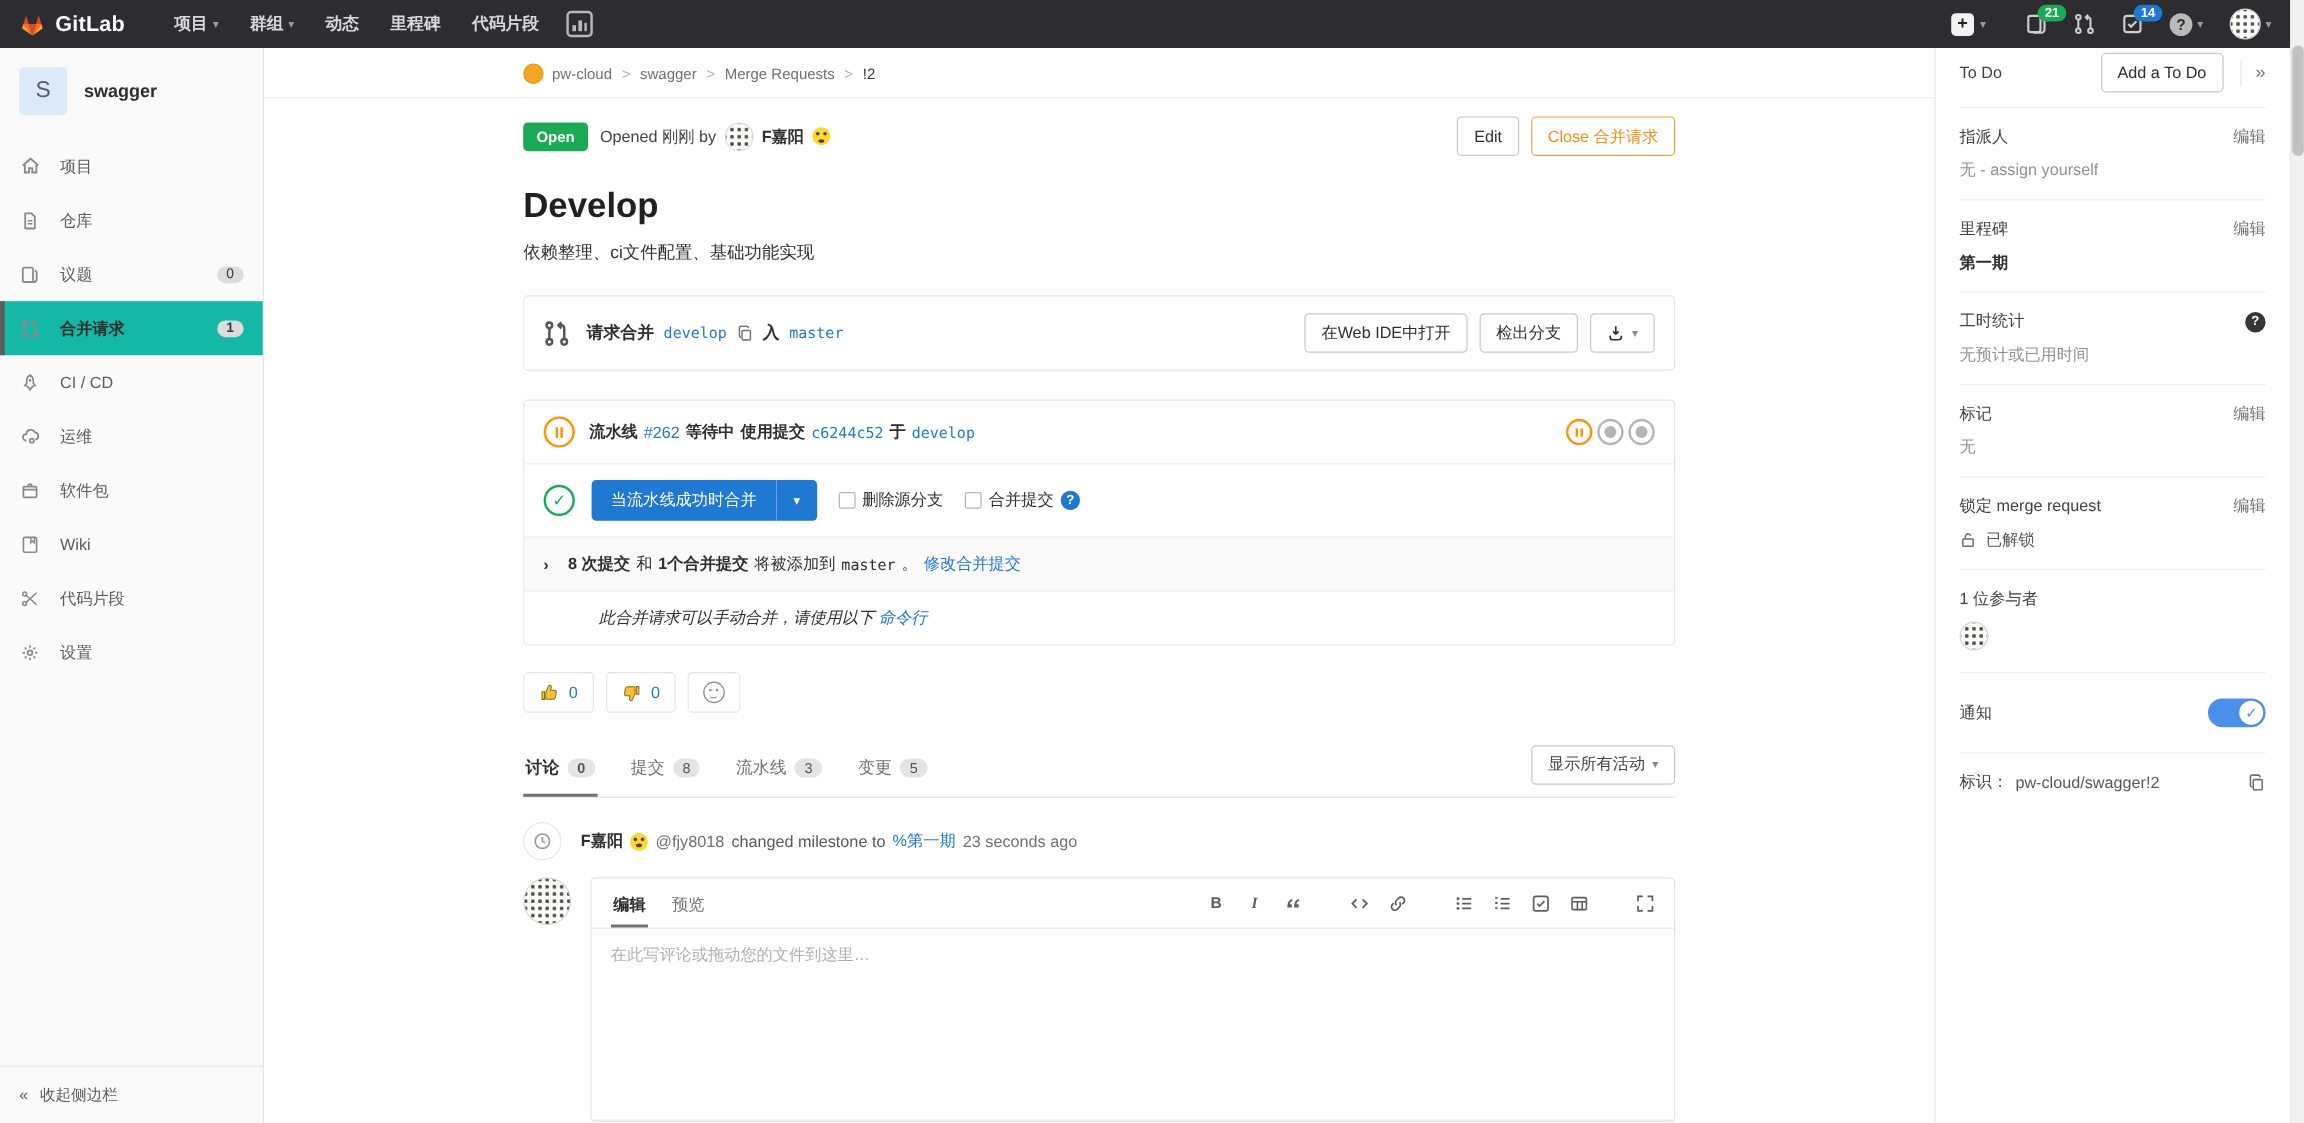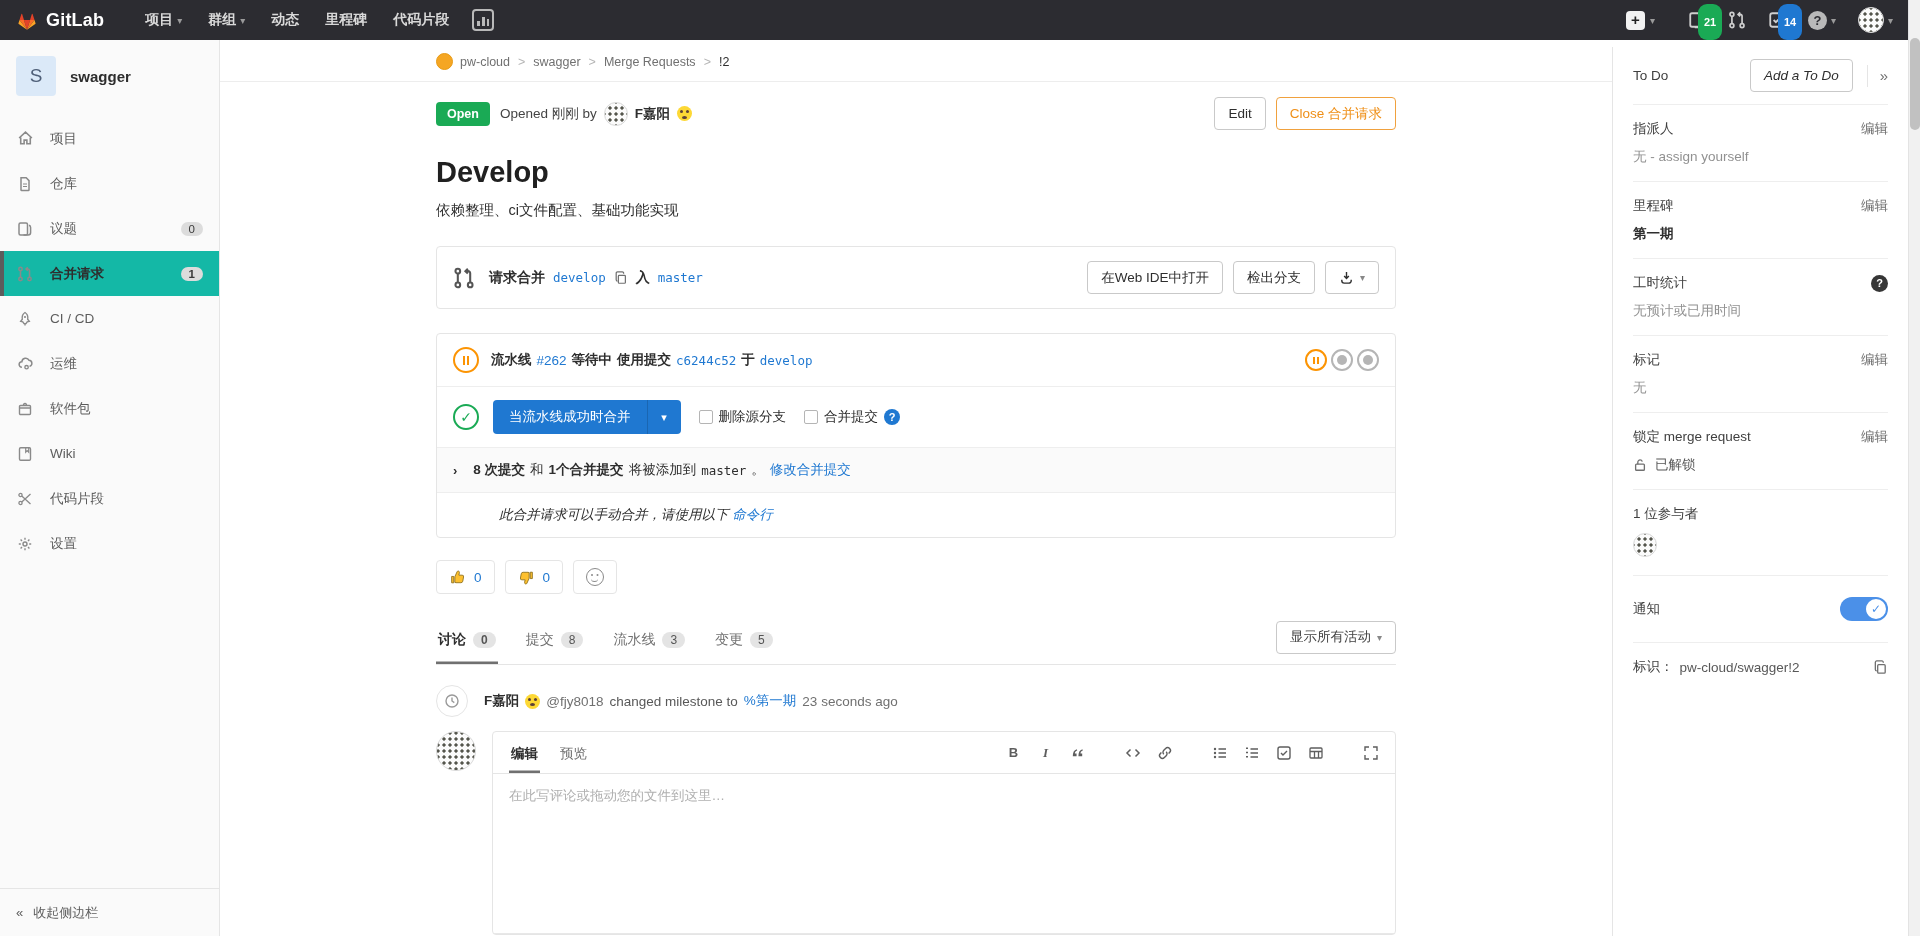--- a/index.html
+++ b/index.html
@@ -20,21 +20,21 @@
   .plus-menu { display:flex; align-items:center; gap:5px; margin-right:22px; cursor:pointer; }
   .plus-box { width:19px; height:19px; background:#f2f2f2; border-radius:4px; color:#222; font-weight:700;
     font-size:15px; line-height:18px; text-align:center; }
   .nav-search { width:255px; height:27px; background:#3f3f45; border:0; border-radius:4px; color:#ddd;
     font-size:13px; padding:0 30px 0 10px; margin-right:26px; }
   .nav-search::placeholder { color:#9a9a9a; }
   .search-wrap { position:relative; }
   .search-wrap .mag { position:absolute; right:34px; top:6px; color:#9a9a9a; }
   .nav-icon { position:relative; margin:0 11px; color:#cfcfcf; cursor:pointer; display:flex; align-items:center; gap:4px; }
   .badge { position:absolute; top:-7px; left:10px; border-radius:9px; font-size:11px; font-weight:700;
-    color:#fff; padding:12px 6px; }
+    color:#fff; padding:1px 6px; }
   .badge.green { background:#1aaa55; }
   .badge.blue { background:#1f78d1; }
   .help-circle { width:19px; height:19px; border-radius:50%; background:#b9b9b9; color:#2c2c31;
     font-weight:700; font-size:13px; text-align:center; line-height:19px; }
   .identicon { border-radius:50%; background-color:#fbfbfb;
     background-image:radial-gradient(#54554c 1.5px,transparent 1.7px); background-size:6px 6px;
     background-position:center; border:1px solid #d8d8d8; }
   .nav-avatar { width:26px; height:26px; }
 
   
@@ -49,31 +49,31 @@
   .project-name { font-weight:700; font-size:15px; color:#2e2e2e; }
   .side-item { display:flex; align-items:center; height:45px; padding:0 16px; color:#5c5c5c; font-size:13.5px; cursor:pointer; position:relative; }
   .side-item .s-icon { width:18px; height:18px; margin-right:16px; color:#8a8a8a; display:flex; align-items:center; justify-content:center; font-size:15px; }
   .side-item .s-badge { margin-left:auto; background:#dcdcdc; color:#3a3a3a; border-radius:9px; font-size:11.5px; padding:1px 8px; }
   .side-item.active { background:#14b8a6; color:#2e2e2e; font-weight:700; }
   .side-item.active::before { content:""; position:absolute; left:0; top:0; bottom:0; width:4px; background:#5c5c5c; }
   .collapse-bar { position:absolute; bottom:0; left:0; right:0; height:48px; border-top:1px solid #e5e5e5;
     display:flex; align-items:center; padding:0 16px; color:#5c5c5c; font-size:13px; cursor:pointer; gap:10px; }
 
   
-  .aside { position:fixed; top:47px; right:12px; bottom:0; width:296px; background:#fff; border-left:1px solid #e5e5e5; padding:0 20px; z-index:40; font-size:13.5px; }
+  .aside { position:fixed; top:32px; right:12px; bottom:0; width:296px; background:#fff; border-left:1px solid #e5e5e5; padding:0 20px; z-index:40; font-size:13.5px; }
   .aside-block { padding:15px 0; border-bottom:1px solid #eee; }
   .aside-row { display:flex; align-items:center; }
   .aside-title { color:#404040; }
   .edit-link { margin-left:auto; color:#707070; cursor:pointer; }
   .aside-value { color:#919191; margin-top:10px; }
   .aside-value.strong { color:#2e2e2e; font-weight:700; }
   .btn { display:inline-flex; align-items:center; justify-content:center; gap:6px; height:33px; padding:0 13px;
     background:#fff; border:1px solid #c9c9c9; border-radius:4px; font-size:13.5px; color:#2e2e2e; cursor:pointer; white-space:nowrap; }
   .todo-row { height:58px; display:flex; align-items:center; border-bottom:1px solid #eee; }
-  .todo-row .btn { margin-left:auto;font-style:italic; }
+  .todo-row .btn { margin-left:auto; }
   .vdiv { width:1px; height:22px; background:#e5e5e5; margin:0 12px 0 14px; }
   .chev-right { color:#707070; font-size:15px; cursor:pointer; }
   .q-dark { width:17px; height:17px; border-radius:50%; background:#363636; color:#fff; font-size:11px; font-weight:700;
     display:flex; align-items:center; justify-content:center; margin-left:auto; cursor:pointer; }
   .toggle { margin-left:auto; width:48px; height:24px; border-radius:12px; background:#4b90e8; position:relative; cursor:pointer; }
   .toggle .knob { position:absolute; right:2px; top:2px; width:20px; height:20px; border-radius:50%; background:#fff;
     color:#4b90e8; font-size:12px; font-weight:700; display:flex; align-items:center; justify-content:center; }
   .ref-value { color:#585858; margin-left:6px; }
   .copy-icon { margin-left:auto; color:#707070; cursor:pointer; }
   .participant-avatar { width:24px; height:24px; margin-top:10px; }

